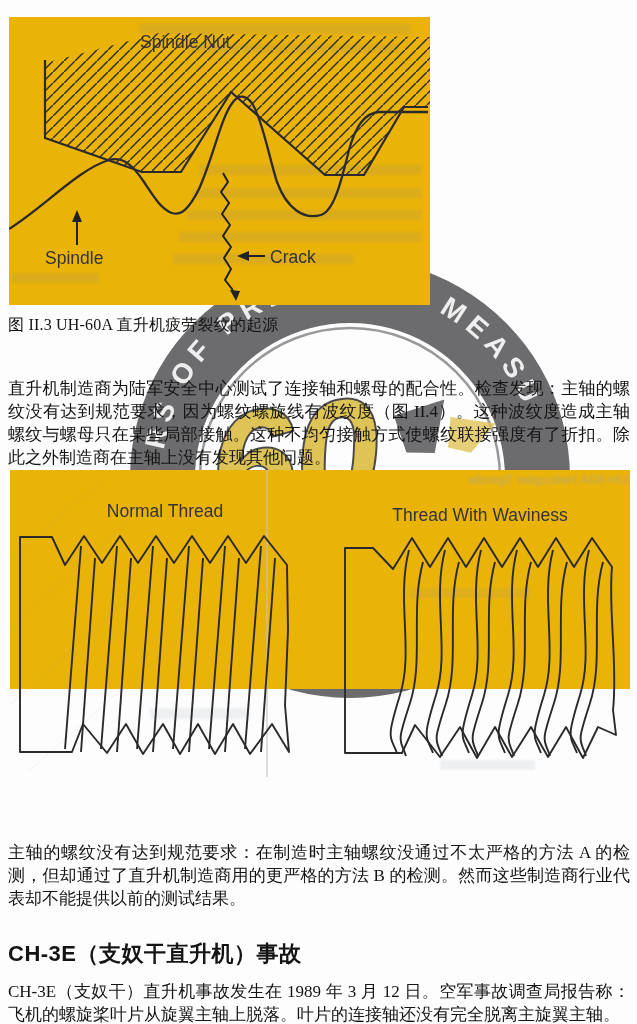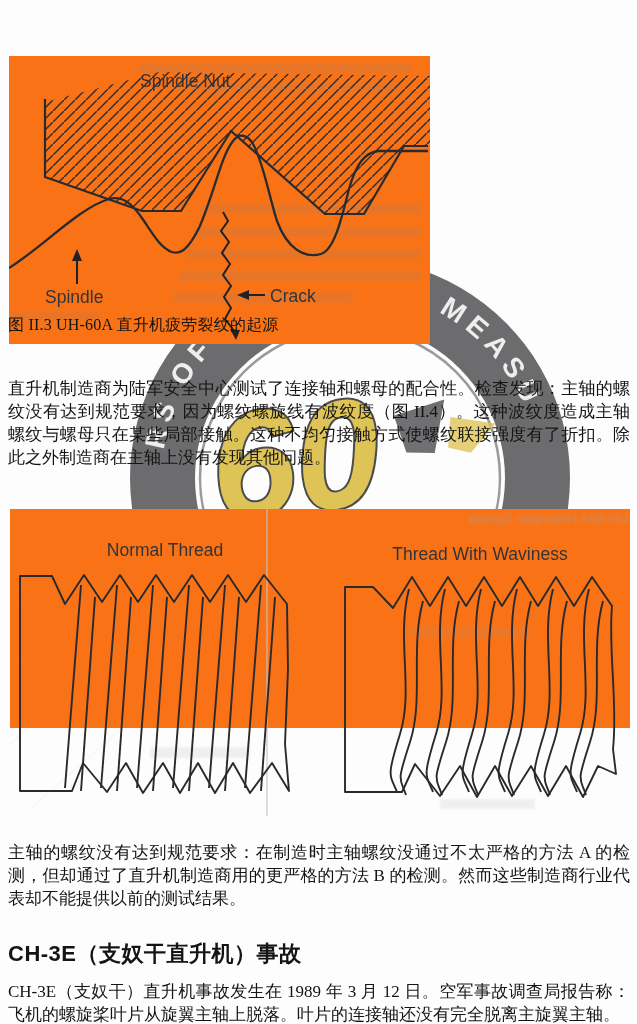--- a/index.html
+++ b/index.html
@@ -1,20 +1,20 @@
 <!DOCTYPE html>
 <html><head>
 <meta charset="utf-8">
 <style>
   html,body{margin:0;padding:0;}
   body{width:637px;height:1024px;background:#fdfdfd;overflow:hidden;
        font-family:"Liberation Serif","DejaVu Serif",serif;color:#141414;}
   .page{position:relative;width:637px;height:1024px;background:#fdfdfd;}
   .layer-wm{position:absolute;left:0;top:0;z-index:1;pointer-events:none;}
-  .figure{position:absolute;background:#f97316;z-index:2;margin-top:39px;}
+  .figure{position:absolute;background:#eab308;z-index:2;}
   #figure1{left:9px;top:17px;width:421px;height:288px;}
   #figure2{left:10px;top:470px;width:620px;height:219px;}
   .caption{position:absolute;left:8px;z-index:3;font-size:16px;letter-spacing:.2px;}
   #caption1{top:315px;}
   #caption2{top:785px;}
   .para{position:absolute;left:8px;width:622px;z-index:3;font-size:17px;
         line-height:23px;text-align:justify;}
   #p1{top:360px;}
   #p2{top:824px;}
   #p3{top:963px;}

